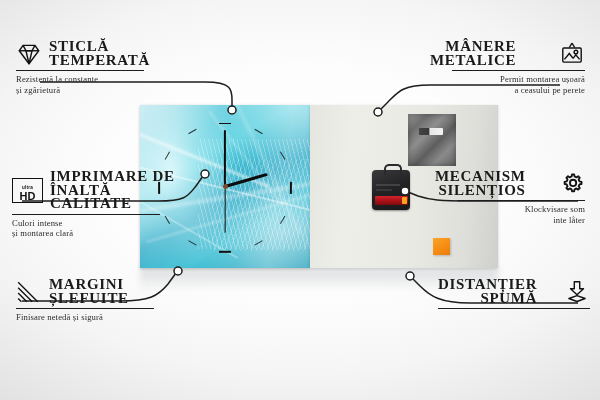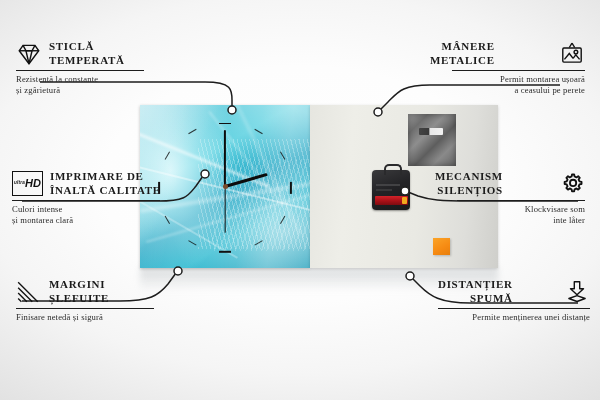--- a/index.html
+++ b/index.html
@@ -103,21 +103,21 @@
     filter:blur(3px);
   }
 
   
   .callout{position:absolute;}
   .callout .row{display:flex;align-items:center;gap:7px;}
   .callout.left .row{justify-content:flex-start;}
   .callout.right .row{justify-content:space-between;}
   .ttl{
     font-family:"Liberation Serif",serif;
-    font-size:11px;font-weight:700;color:#1a1a1a;
+    font-size:15px;font-weight:700;color:#1a1a1a;
     letter-spacing:.7px;line-height:13.5px;text-transform:uppercase;
   }
   .callout.right .ttl{text-align:right;}
   .rule{height:1.4px;background:#1d1d1d;margin:3px 0 3px 0;}
   .sub{
     font-family:"Liberation Serif",serif;
     font-size:8.6px;color:#2b2b2b;line-height:10.4px;letter-spacing:.15px;
   }
   .callout.right .sub{text-align:right;}
   .ico{width:26px;height:26px;flex:0 0 26px;display:block;}
@@ -219,21 +219,21 @@
     </div>
     <div class="rule" style="width:128px;"></div>
     <div class="sub">
       <span>Rezistentă la constante</span><br>
       <span>și zgârietură</span>
     </div>
   </div>
 
   <div class="callout left" style="left:12px;top:170px;width:170px;">
     <div class="row">
-      <span class="ico" style="border:1.4px solid #111;width:29px;height:23px;flex:0 0 29px;display:flex;flex-direction:row;align-items:center;justify-content:center;line-height:1;font-style:italic;">
+      <span class="ico" style="border:1.4px solid #111;width:29px;height:23px;flex:0 0 29px;display:flex;flex-direction:column;align-items:center;justify-content:flex-end;line-height:1;">
         <span style="font-size:4.6px;font-weight:700;letter-spacing:.2px;color:#111;font-family:'Liberation Sans',sans-serif;">ultra</span>
         <span style="font-size:11px;font-weight:700;color:#111;font-family:'Liberation Sans',sans-serif;margin-top:.5px;">HD</span>
       </span>
       <span class="ttl">
         <span>IMPRIMARE DE</span><br>
         <span>ÎNALTĂ CALITATE</span>
       </span>
     </div>
     <div class="rule" style="width:148px;"></div>
     <div class="sub">
@@ -314,17 +314,17 @@
       </span>
       <span class="ico">
         <svg viewBox="0 0 24 24" width="26" height="26" fill="none" stroke="#111" stroke-width="1.3" stroke-linejoin="round">
           <path d="M9.5 2.5 H14.5 V9 H18 L12 14.5 L6 9 H9.5 Z"></path>
           <path d="M12 15.4 L19.5 18 L12 20.8 L4.5 18 Z"></path>
         </svg>
       </span>
     </div>
     <div class="rule" style="width:152px;"></div>
     <div class="sub">
-      <span>Permite menținerea unei distanțe</span><br>
+      <br>
     </div>
   </div>
 
 </div>
 
 </body></html>

